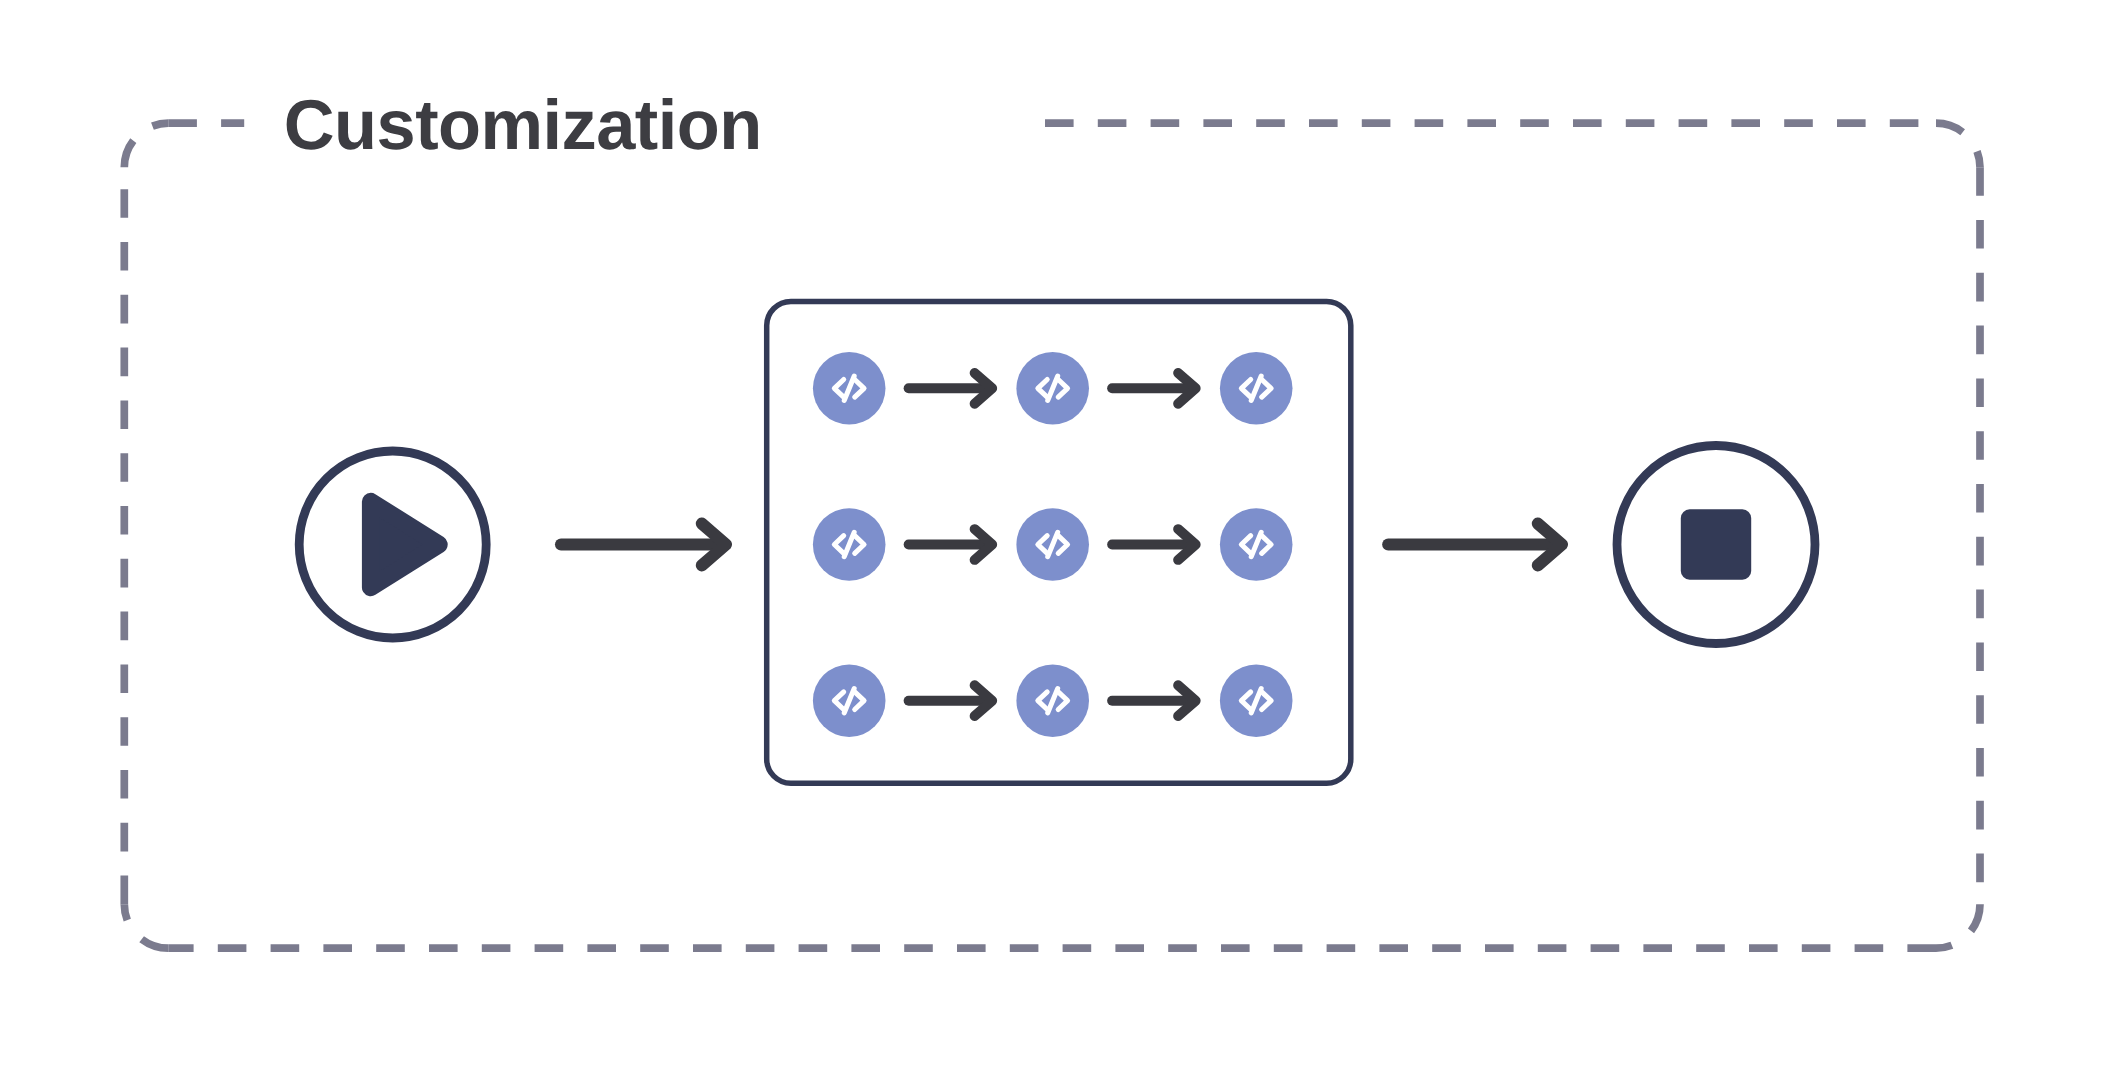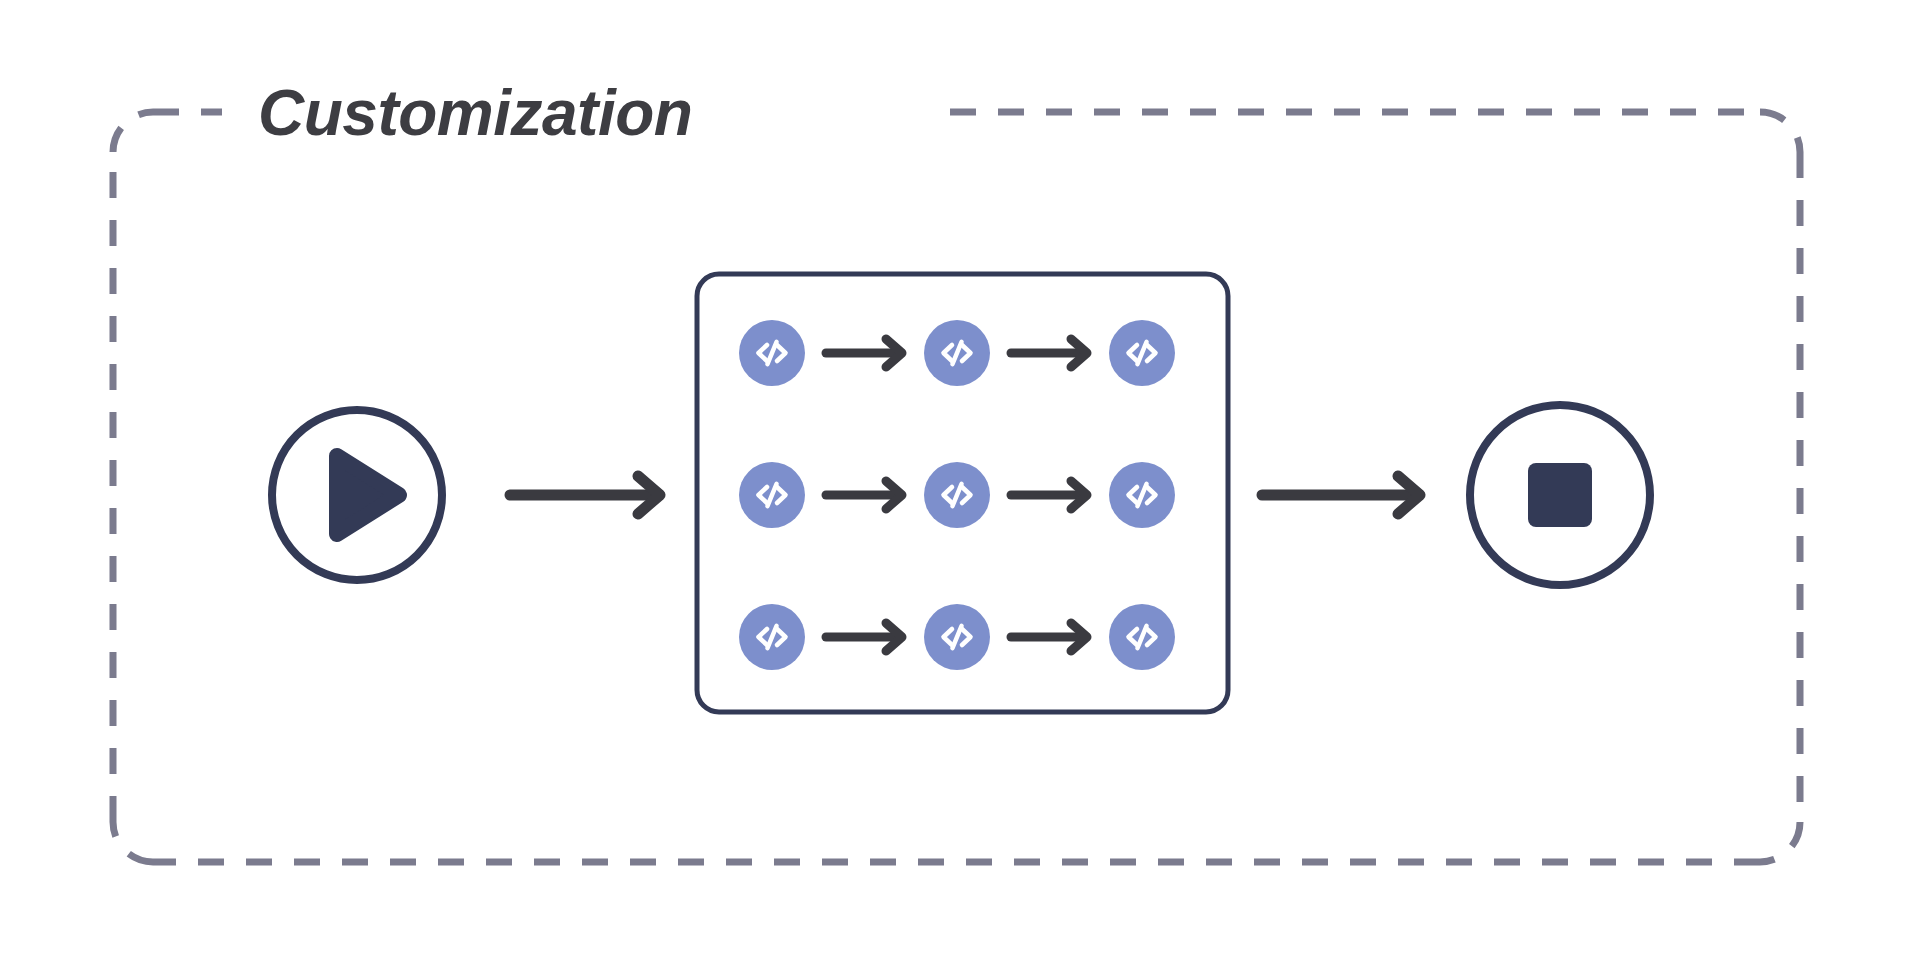--- a/index.html
+++ b/index.html
@@ -9,21 +9,20 @@
   }
   body {
     font-family: "Liberation Sans", sans-serif;
   }
   #canvas {
     position: relative;
     width: 1920px;
     height: 977px;
     background: #ffffff;
     overflow: hidden;
-    font-style: italic;
   }
   #stage-svg {
     position: absolute;
     left: 0;
     top: 0;
     width: 1920px;
     height: 977px;
     display: block;
   }
   .title-text {

